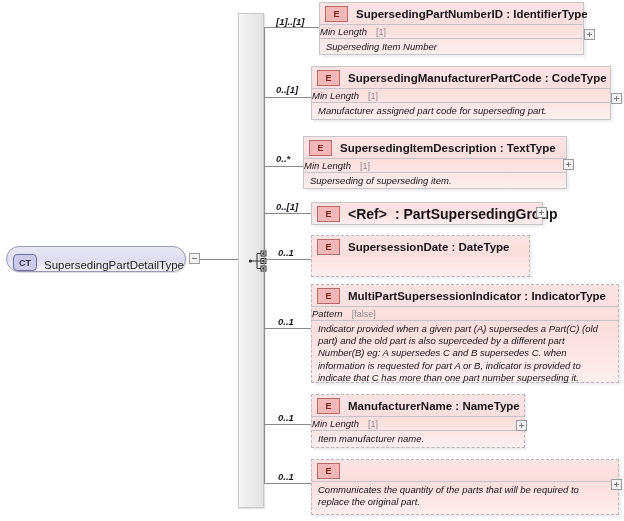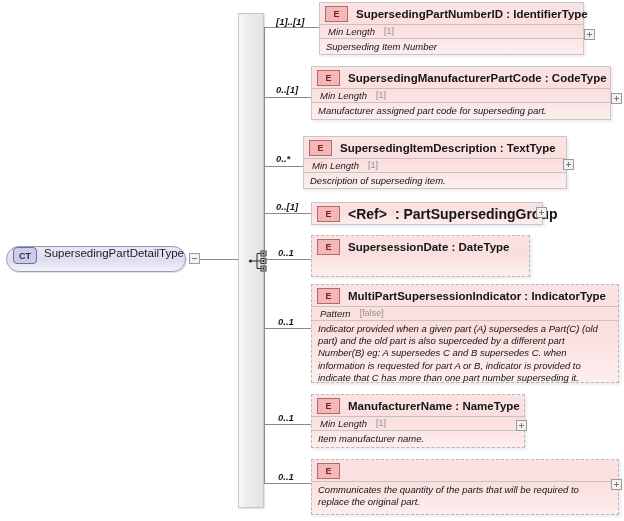--- a/index.html
+++ b/index.html
@@ -37,21 +37,21 @@
     position: absolute;
     left: 6px;
     top: 246px;
     width: 180px;
     height: 26px;
     border: 1px solid #9a9ab8;
     border-radius: 13px;
     background: linear-gradient(to bottom, #e7e7f4 0%, #dedef0 55%, #f3f3fa 100%);
     box-sizing: border-box;
     display: flex;
-    align-items: flex-start;
+    align-items: flex-end;
     padding-left: 6px;
     box-shadow: 1px 1px 0 rgba(0,0,0,0.12);
   }
   .ct-badge {
     width: 22px;
     height: 15px;
     border: 1px solid #6f6f9a;
     border-radius: 4px;
     background: #ccccea;
     font-size: 9px;
@@ -161,26 +161,26 @@
   }
   .e-title {
     margin-left: 8px;
     font-size: 11.5px;
     font-weight: bold;
     color: #151515;
     white-space: nowrap;
   }
   .facet-row {
     border-top: 1px solid #c4c4c4;
-    padding: 1px 6px 1px 8px;
+    padding: 1px 6px 1px 0;
     font-size: 9.5px;
     font-style: italic;
     color: #1a1a1a;
     display: flex;
-    align-items: flex-start;
+    align-items: flex-end;
     white-space: nowrap;
   }
   .facet-name { font-weight: normal; }
   .facet-val {
     margin-left: 9px;
     color: #8e8e8e;
     font-style: normal;
     font-size: 9px;
   }
   .desc-row {
@@ -268,21 +268,21 @@
   <span class="card" style="left:276px; top:153px;">0..*</span>
   <div class="ebox solid" style="left:303px; top:136px; width:264px; height:53px;">
     <div class="ebox-head">
       <span class="e-badge">E</span>
       <span class="e-title">SupersedingItemDescription : TextType</span>
     </div>
     <div class="facet-row">
       <span class="facet-name">Min Length</span>
       <span class="facet-val">[1]</span>
     </div>
-    <div class="desc-row">Description of superseding item.</div>
+    <div class="desc-row">Superseding of superseding item.</div>
   </div>
   <div class="toggle plus" style="left:563px; top:159px;"></div>
 
   <div class="hline" style="left:264px; top:213px; width:48px;"></div>
   <span class="card" style="left:276px; top:201px;">0..[1]</span>
   <div class="ebox solid" style="left:311px; top:202px; width:232px; height:23px;">
     <div class="ebox-head" style="height:21px;">
       <span class="e-badge">E</span>
       <span class="ref-title">&lt;Ref&gt;</span>
       <span class="ref-title" style="">: PartSupersedingGroup</span>

